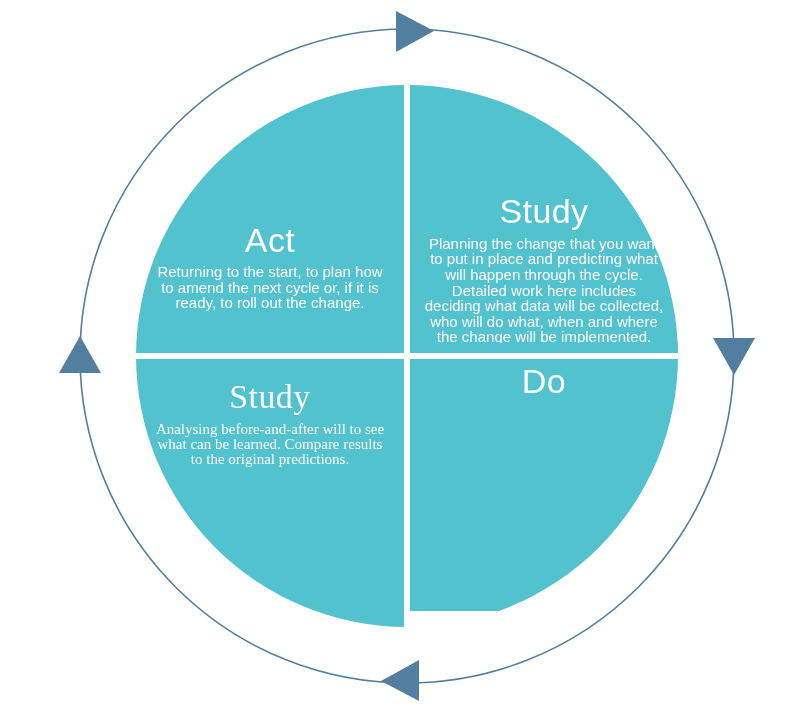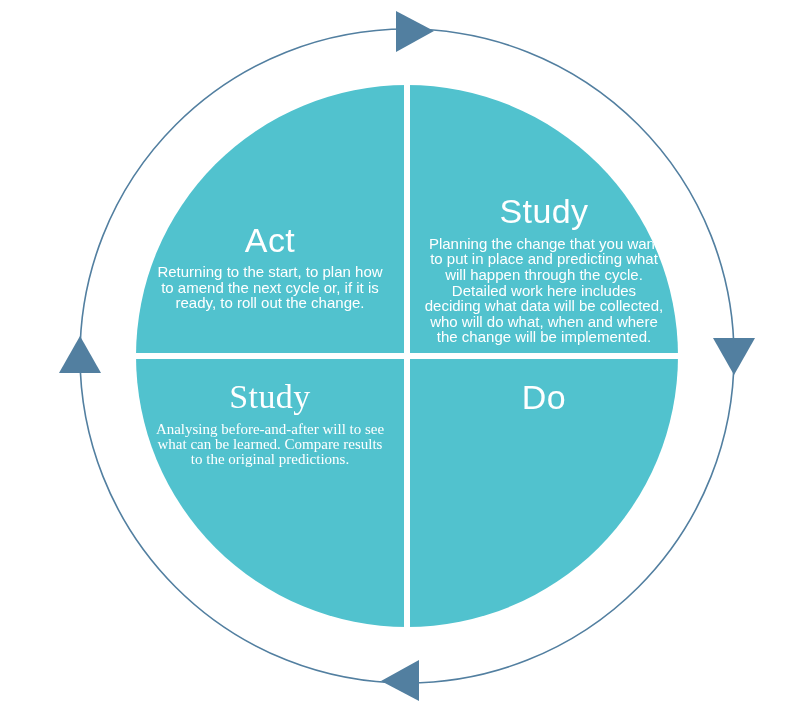--- a/index.html
+++ b/index.html
@@ -47,21 +47,21 @@
     width: 268px;
     height: 268px;
     background: #51c2ce;
     box-sizing: border-box;
     color: #ffffff;
     text-align: center;
   }
   .q-act   { left: 0;     top: 0; }
   .q-plan  { left: 274px; top: 0; }
   .q-study { left: 0;     top: 274px; }
-  .q-do    { left: 274px; top: 274px; }
+  .q-do    { left: 274px; top: 258px; }
 
   
   .q-inner {
     position: absolute;
     left: 0;
     right: 0;
     padding: 0 14px;
     box-sizing: border-box;
   }
   .q-act   .q-inner,

